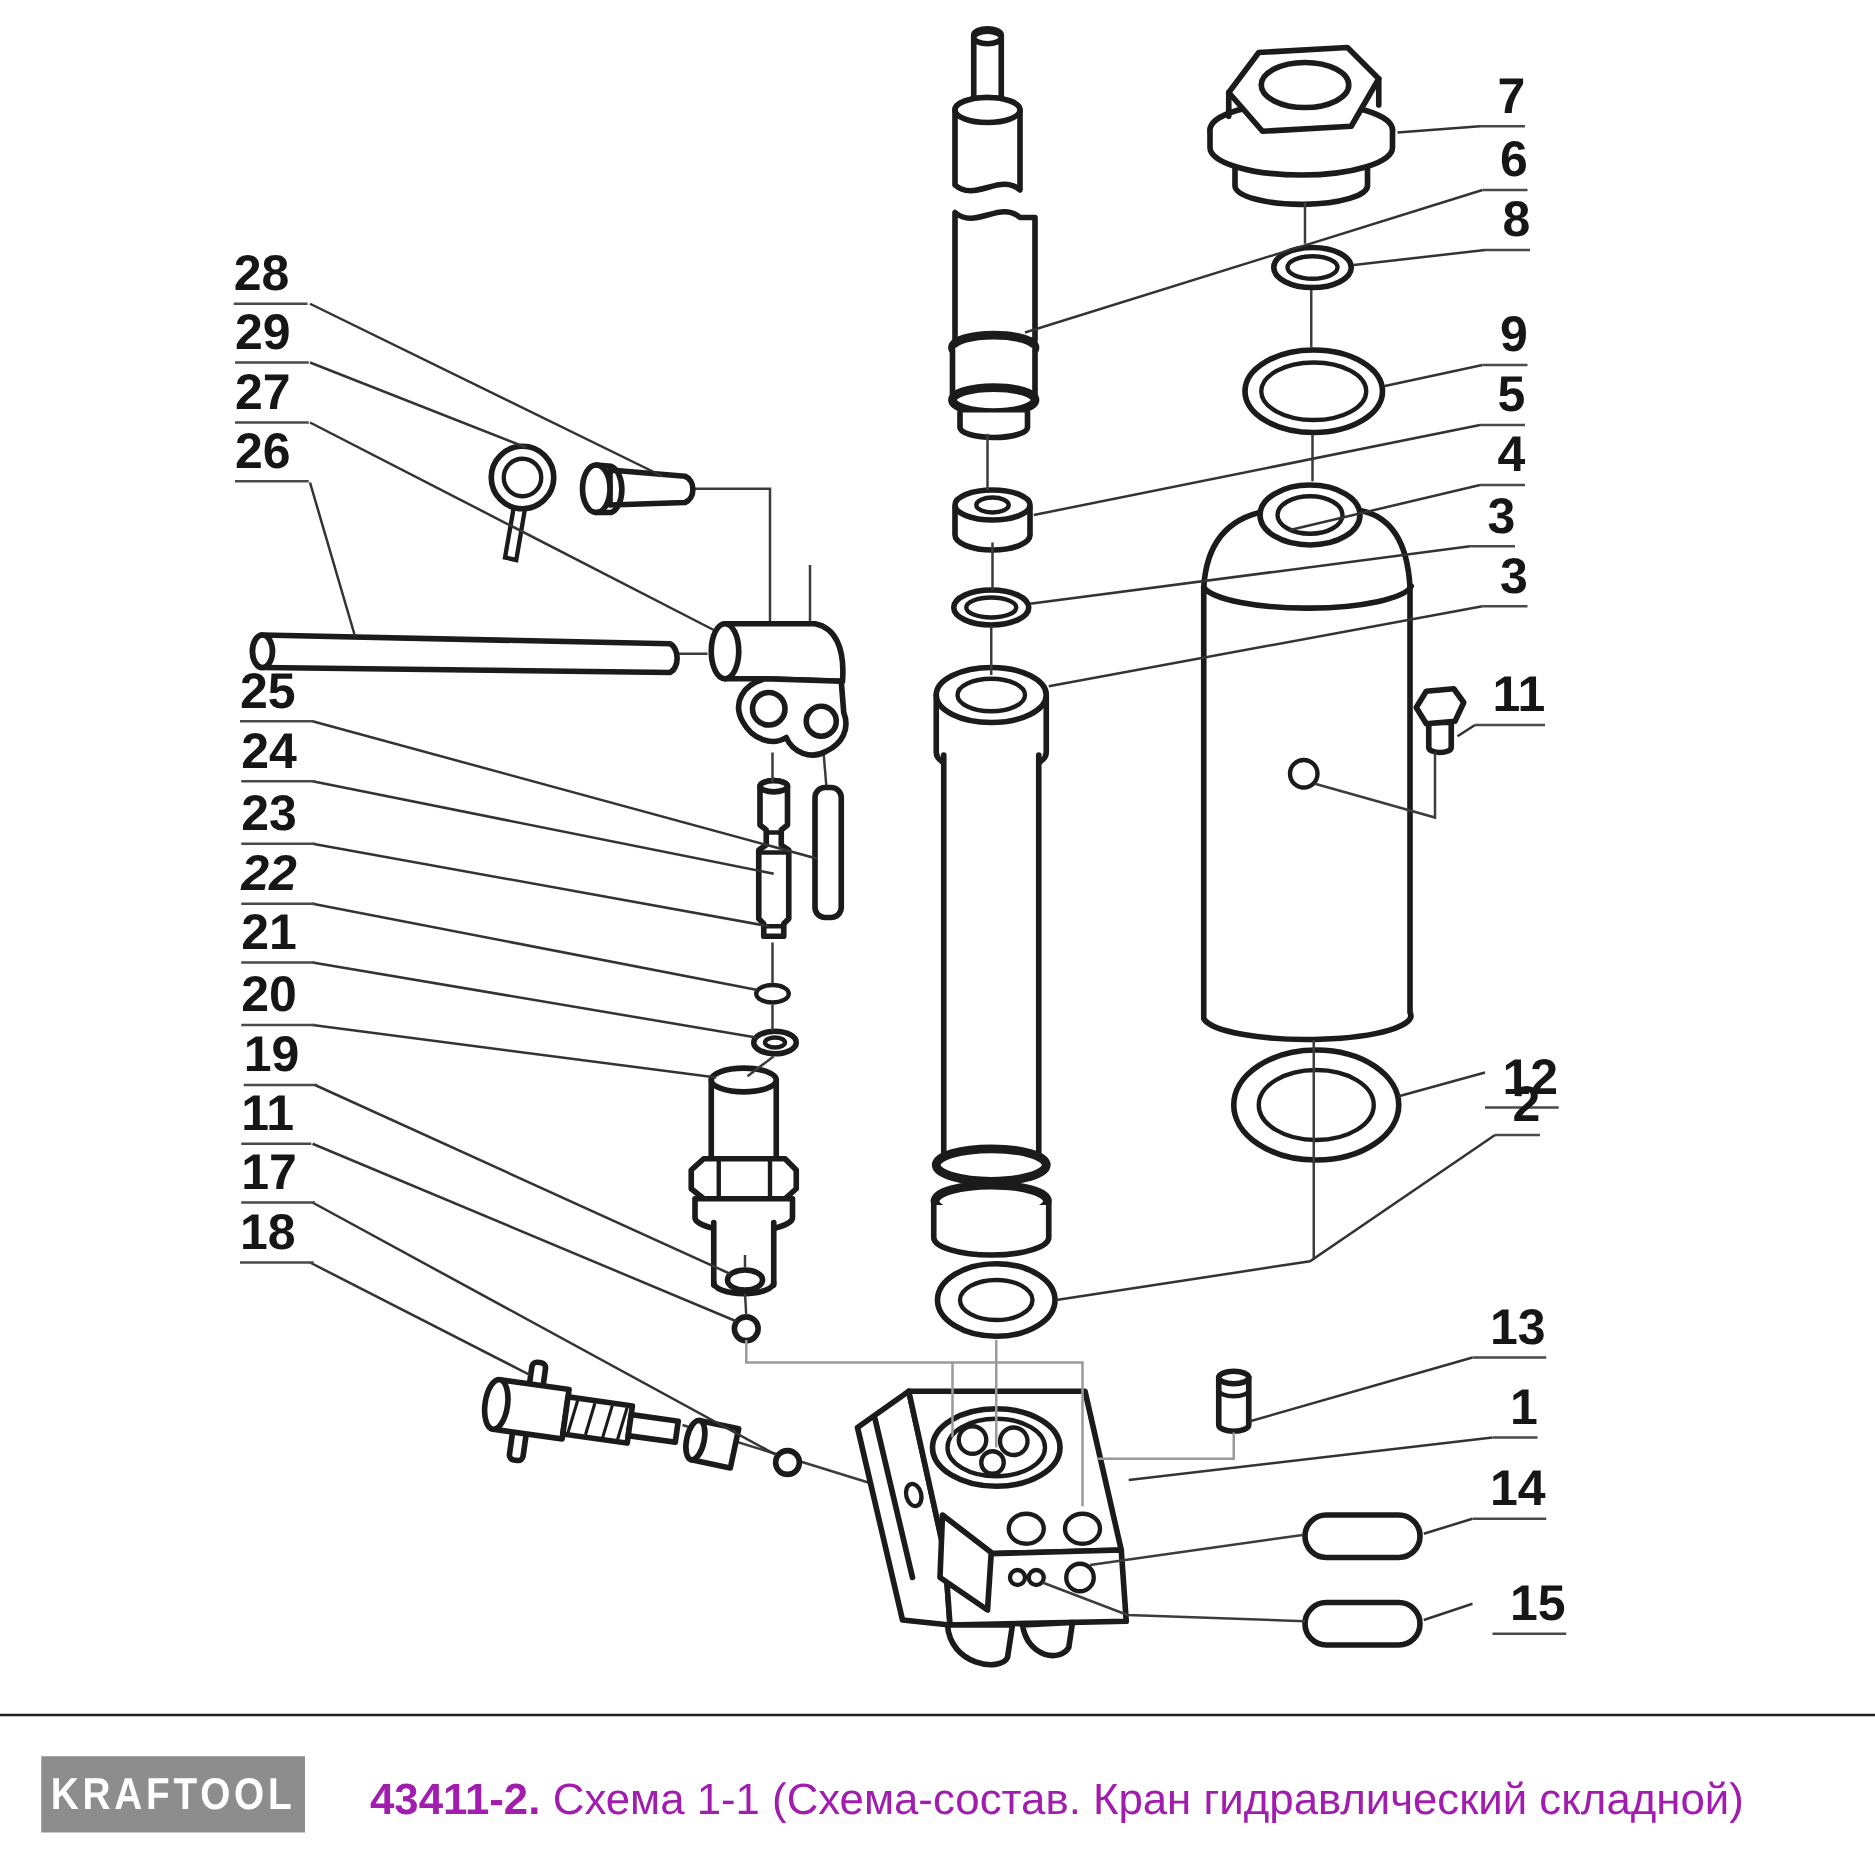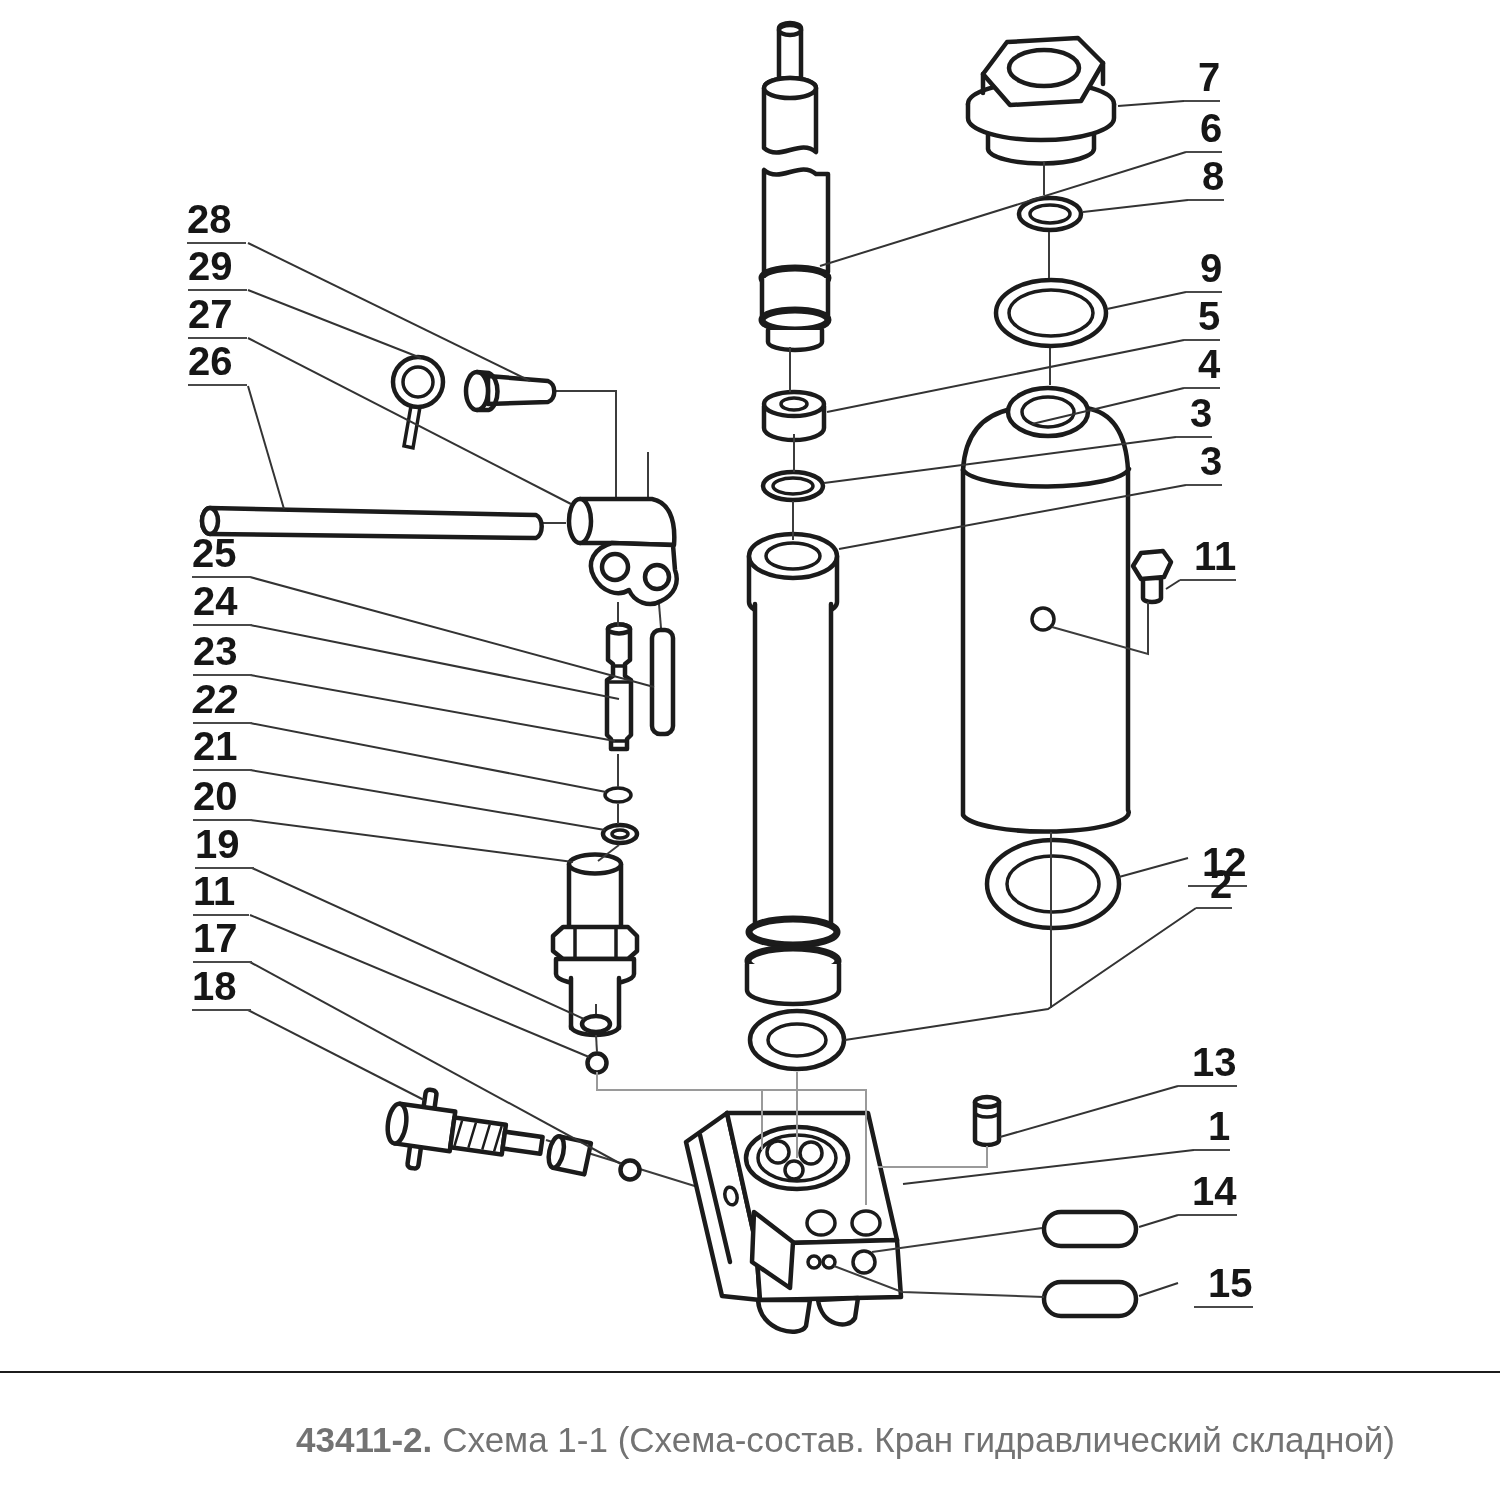--- a/index.html
+++ b/index.html
@@ -13,21 +13,21 @@
   .band{fill:#ffffff;stroke:#1b1b1b;stroke-width:7;}
   .hatch{stroke:#1b1b1b;stroke-width:2.5;}
   #callouts .co{position:absolute;line-height:1;font-size:40px;font-weight:bold;color:#161616;}
   #callouts .co span{display:inline-block;border-bottom:2.5px solid #4a4a4a;padding-bottom:3px;}
   #callouts .co.sideL span{padding-right:14px;}
   #callouts .co.sideR span{padding-left:14px;}
   .rule{position:absolute;left:0;top:1371px;width:1500px;border-top:2px solid #1c1c1c;}
   .logo{position:absolute;left:33px;top:1405px;width:211px;height:61px;background:#8d8d8d;
         display:flex;align-items:center;justify-content:center;}
   .logo span{color:#ffffff;font-weight:bold;font-size:31px;letter-spacing:3px;transform:scaleY(1.15);}
-  .caption{position:absolute;left:296px;top:1420px;font-size:35px;color:#737373;white-space:nowrap;}
+  .caption{position:absolute;left:296px;top:1420px;font-size:35px;color:#a21caf;white-space:nowrap;}
   .caption .code{font-weight:bold;margin-right:10px;}
 </style>
 </head>
 <body>
 
 <div class="stage">
 
   <svg class="art" width="1500" height="1390" viewBox="0 0 1500 1390">
 
     <g id="aux-behind">
@@ -305,18 +305,21 @@
       <div class="co sideR" style="left: 1188px; top: 814px; margin-top: 28px;"><span>12</span></div>
       <div class="co sideR" style="left: 1196px; top: 864px;"><span>2</span></div>
       <div class="co sideR" style="left: 1178px; top: 1042px;"><span>13</span></div>
       <div class="co sideR" style="left: 1194px; top: 1106px;"><span>1</span></div>
       <div class="co sideR" style="left: 1178px; top: 1171px;"><span>14</span></div>
       <div class="co sideR" style="left: 1194px; top: 1239px; margin-top: 24px;"><span>15</span></div>
     </div>
 
   <div class="rule"></div>
 
+  <div class="logo">
+    <span>KRAFTOOL</span>
+  </div>
 
   <div class="caption">
     <span class="code">43411-2.</span><span>Схема 1-1 (Схема-состав. Кран гидравлический складной)</span>
   </div>
 
 </div>
 
 </body></html>

